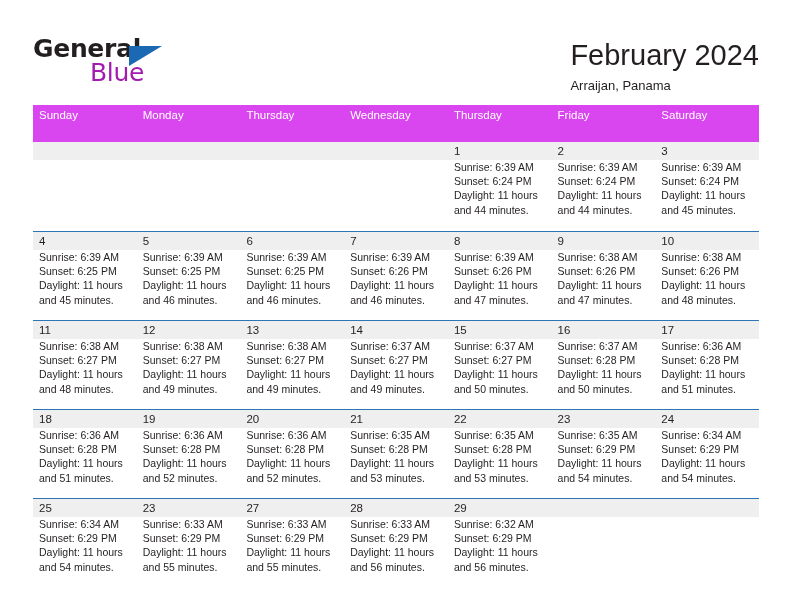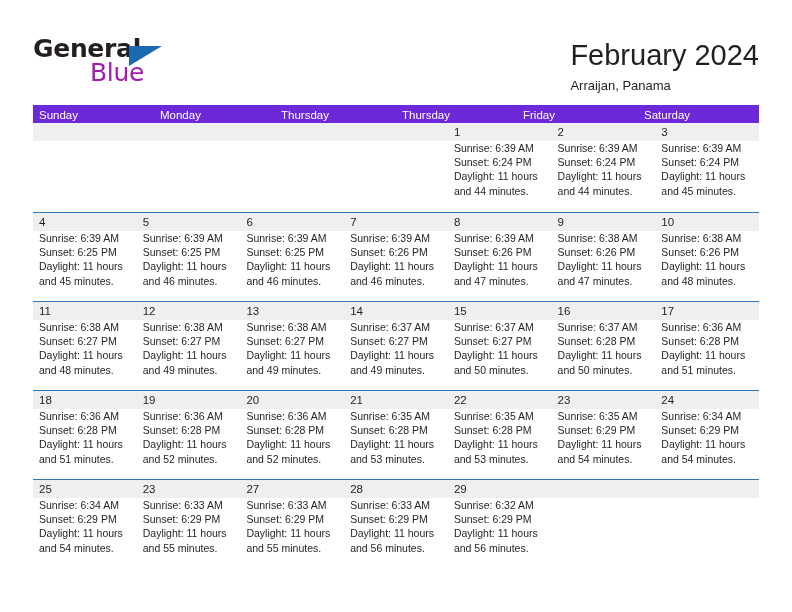--- a/index.html
+++ b/index.html
@@ -91,22 +91,22 @@
 
   
   .calendar {
     position: absolute;
     left: 33px;
     top: 105px;
     width: 726px;
   }
   .weekdays {
     display: flex;
-    background: #6d28d9;
-    height: 18px;
+    background: #d946ef;
+    height: 37px;
   }
   .weekday {
     flex: 1 1 0;
     color: #ffffff;
     font-size: 11.5px;
     line-height: 21px;
     padding-left: 6px;
     box-sizing: border-box;
     white-space: nowrap;
   }
@@ -165,20 +165,21 @@
     </div>
 
   </div>
 
   <div class="calendar">
 
     <div class="weekdays">
       <div class="weekday">Sunday</div>
       <div class="weekday">Monday</div>
       <div class="weekday">Thursday</div>
+      <div class="weekday">Wednesday</div>
       <div class="weekday">Thursday</div>
       <div class="weekday">Friday</div>
       <div class="weekday">Saturday</div>
     </div>
 
     <div id="weeks-container">
         <div class="week">
           <div class="day-cell empty">
             <div class="day-num-band"></div>
           </div>

